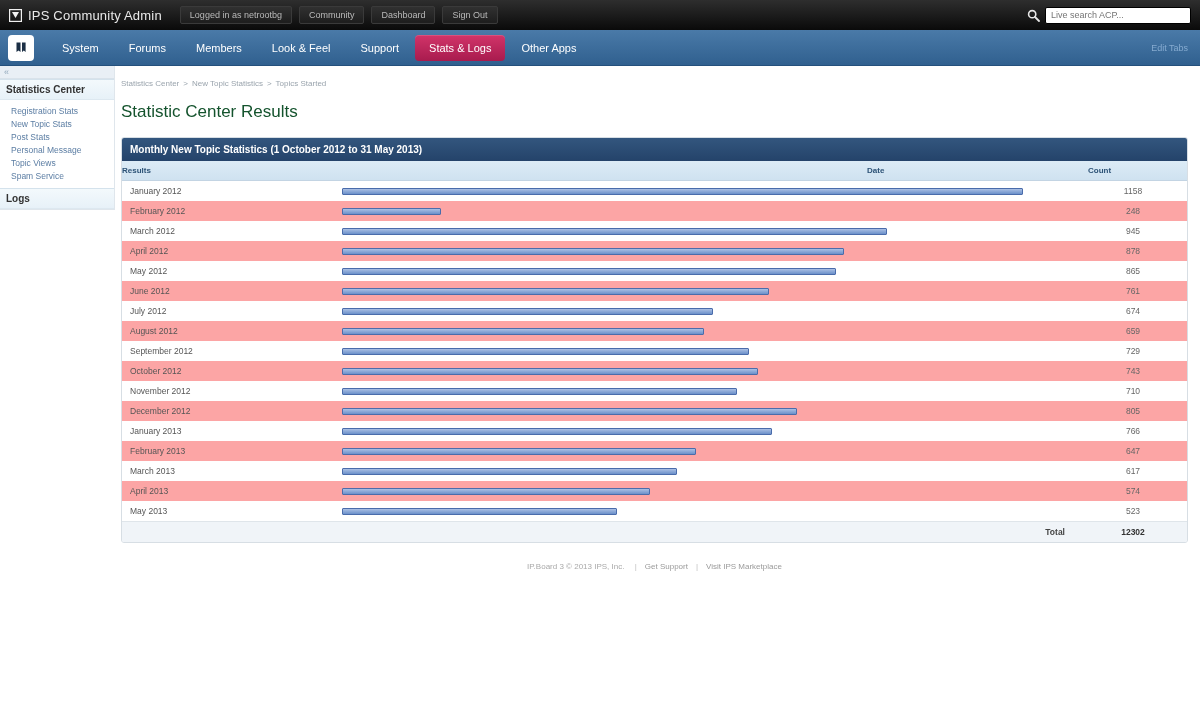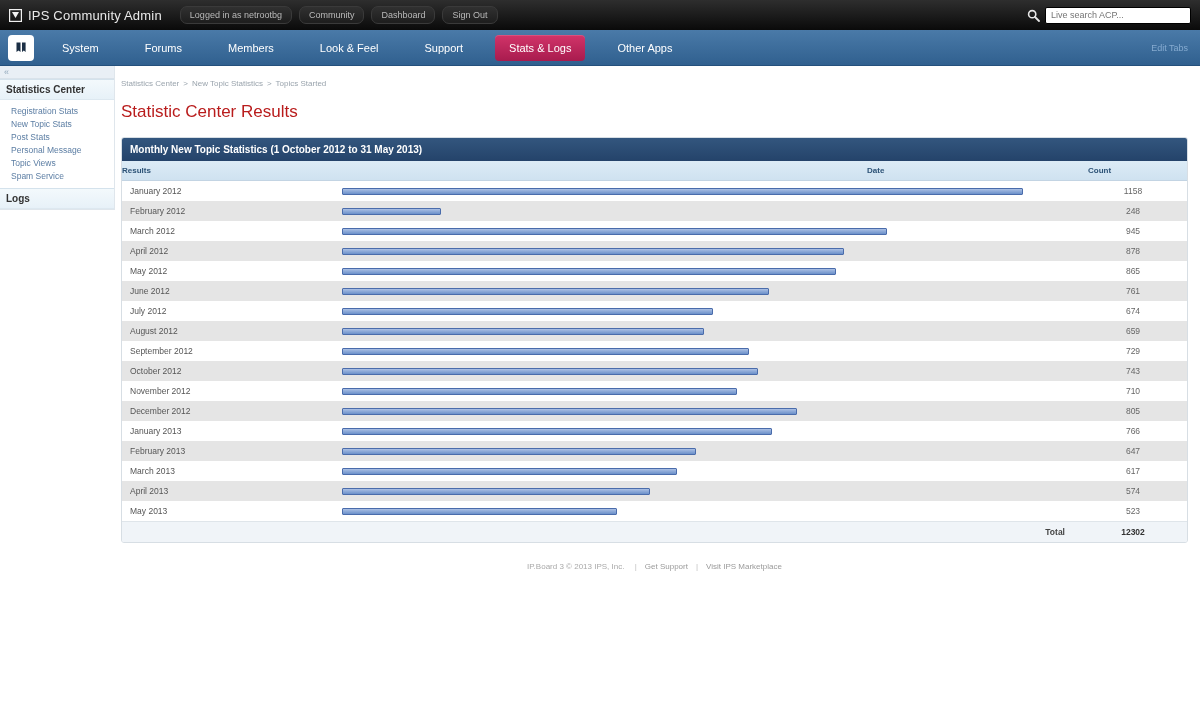--- a/index.html
+++ b/index.html
@@ -5,21 +5,21 @@
   * { box-sizing: border-box; margin: 0; padding: 0; }
   html,body { width:1200px; height:728px; overflow:hidden; background:#fff;
     font-family:"Liberation Sans", sans-serif; }
 
   
   .topbar { height:30px; background:linear-gradient(#2e2e2e,#0a0a0a);
     display:flex; align-items:center; padding:0 9px; }
   .brand { display:flex; align-items:center; gap:6px; margin-right:18px; }
   .brand-name { color:#e9e9e9; font-size:13px; letter-spacing:.2px;text-align:center; }
   .tb-link { color:#b9b9b9; font-size:9px; padding:3px 9px; margin-right:7px;
-    border:1px solid #3a3a3a; border-radius:7px;
+    border:1px solid #3a3a3a; border-radius:2px;
     background:rgba(255,255,255,.05); cursor:pointer; white-space:nowrap; }
   .tb-spacer { flex:1; }
   .search-wrap { display:flex; align-items:center; gap:5px; }
   .search-input { width:146px; height:17px; font-size:9px; padding:1px 5px;
     border:1px solid #000; border-radius:2px; color:#666; outline:none;
     font-family:"Liberation Sans", sans-serif; }
 
   
   .navbar { height:36px; background:linear-gradient(#4a7aa8,#30608f);
     display:flex; align-items:center; padding:0 8px; position:relative;
@@ -44,35 +44,35 @@
     background:linear-gradient(#f3f9fc,#e7f1f8); border-top:1px solid #d4e2ec;
     border-bottom:1px solid #dde8f0; padding:4px 6px; }
   .sb-items { padding:4px 0 6px; }
   .sb-item { font-size:8.5px; color:#5b7da3; padding:1.5px 6px 1.5px 11px;
     cursor:pointer; white-space:nowrap; }
 
   .main { flex:1; padding:13px 12px 0 6px; }
   .breadcrumb { font-size:8px; color:#9aa4ad; margin-bottom:14px; }
   .crumb { color:#9aa4ad; cursor:pointer; }
   .crumb-sep { margin:0 4px; color:#9aa4ad; }
-  .page-title { font-size:17px; font-weight:normal; color:#b91c1c; margin-bottom:15px; }
+  .page-title { font-size:17px; font-weight:normal; color:#14532d; margin-bottom:15px; }
 
   
   .panel { border:1px solid #d7dee4; border-radius:3px; overflow:hidden; }
   .panel-title { background:linear-gradient(#33567e,#24436a); color:#fff;
     font-size:10px; font-weight:bold; padding:6px 8px; }
   .thead { display:flex; background:linear-gradient(#dcebf6,#cfe2f0);
     border-bottom:1px solid #c3d4e3; }
   .th { font-size:8px; font-weight:bold; color:#2c5276; padding:5px 0; }
   .col-date  { flex:0 0 220px; padding-left:8px; }
   .col-bar   { flex:1; }
   .col-count { flex:0 0 108px; }
   .th.col-count { padding-left:9px; }
   .row { display:flex; align-items:center; height:20px; background:#fff; }
-  .row.alt { background:#e5e5e5;justify-content:flex-end; }
+  .row.alt { background:#fca5a5;justify-content:flex-end; }
   .cell-date { flex:0 0 220px; padding-left:8px; font-size:8.5px; color:#555; }
   .cell-bar { flex:1; }
   .bar { height:7px; border:1px solid #4a6cab; border-radius:1px;
     background:linear-gradient(#abc0e4,#6b90ca); }
   .cell-count { flex:0 0 108px; font-size:8.5px; color:#666; text-align:center; }
   .trow-total { display:flex; align-items:center; height:21px; background:#f0f4f8;
     border-top:1px solid #dfe5ea; }
   .total-label { flex:1; text-align:right; font-size:8.5px; font-weight:bold;
     color:#444; padding-right:14px; }
   .total-value { flex:0 0 108px; font-size:8.5px; font-weight:bold; color:#333;
@@ -116,21 +116,21 @@
 
 <div class="navbar">
   <div class="app-tile">
     <span style="display:inline-flex;">
       <svg width="14" height="14" viewBox="0 0 14 14">
         <path d="M2.5 1.5h4v9.6L4.5 9.4l-2 1.7Z" fill="#1b2f45"></path>
         <path d="M8 1.5h3.6v9.6L9.8 9.4 8 11.1Z" fill="#1b2f45"></path>
       </svg>
     </span>
   </div>
-  <div style="display:flex;align-items:center;gap:18px;text-align:center;">
+  <div style="display:flex;align-items:center;gap:2px;text-align:center;">
       <div class="nav-tab">System</div>
       <div class="nav-tab">Forums</div>
       <div class="nav-tab">Members</div>
       <div class="nav-tab">Look &amp; Feel</div>
       <div class="nav-tab">Support</div>
       <div class="nav-tab active">Stats &amp; Logs</div>
       <div class="nav-tab">Other Apps</div>
     </div>
   <span class="edit-tabs">Edit Tabs</span>
 </div>

